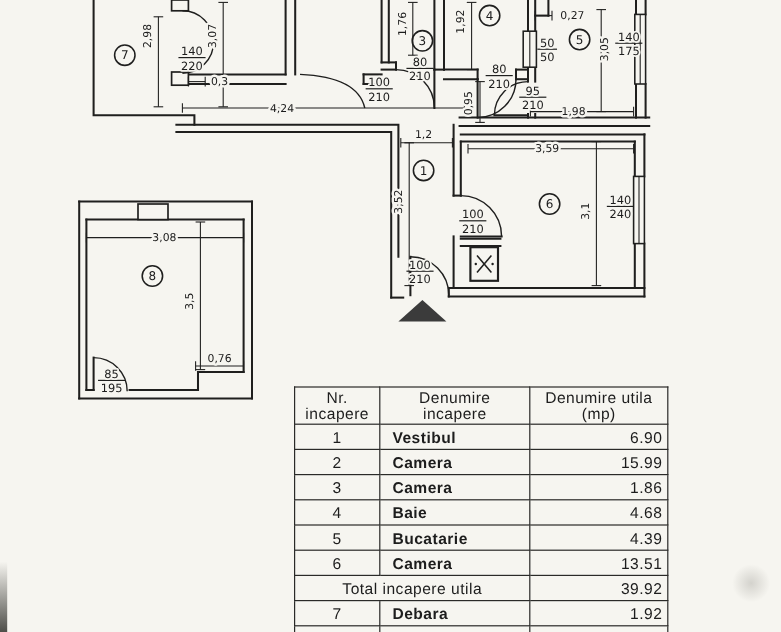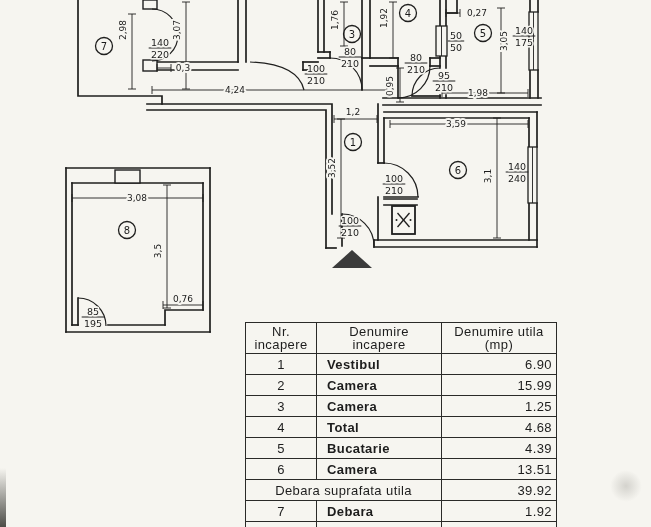--- a/index.html
+++ b/index.html
@@ -266,39 +266,39 @@
           <td class="c3 area">6.90</td>
         </tr>
         <tr>
           <td class="c1">2</td>
           <td class="c2 namecell">Camera</td>
           <td class="c3 area">15.99</td>
         </tr>
         <tr>
           <td class="c1">3</td>
           <td class="c2 namecell">Camera</td>
-          <td class="c3 area">1.25</td>
+          <td class="c3 area">1.86</td>
         </tr>
         <tr>
           <td class="c1">4</td>
-          <td class="c2 namecell">Total</td>
+          <td class="c2 namecell">Baie</td>
           <td class="c3 area">4.68</td>
         </tr>
         <tr>
           <td class="c1">5</td>
           <td class="c2 namecell">Bucatarie</td>
           <td class="c3 area">4.39</td>
         </tr>
         <tr>
           <td class="c1">6</td>
           <td class="c2 namecell">Camera</td>
           <td class="c3 area">13.51</td>
         </tr>
         <tr>
-          <td class="totalcell" colspan="2">Debara suprafata utila</td>
+          <td class="totalcell" colspan="2">Total incapere utila</td>
           <td class="c3 area">39.92</td>
         </tr>
         <tr>
           <td class="c1">7</td>
           <td class="c2 namecell">Debara</td>
           <td class="c3 area">1.92</td>
         </tr>
         <tr>
           <td class="c1">8</td>
           <td class="c2 namecell"></td>

